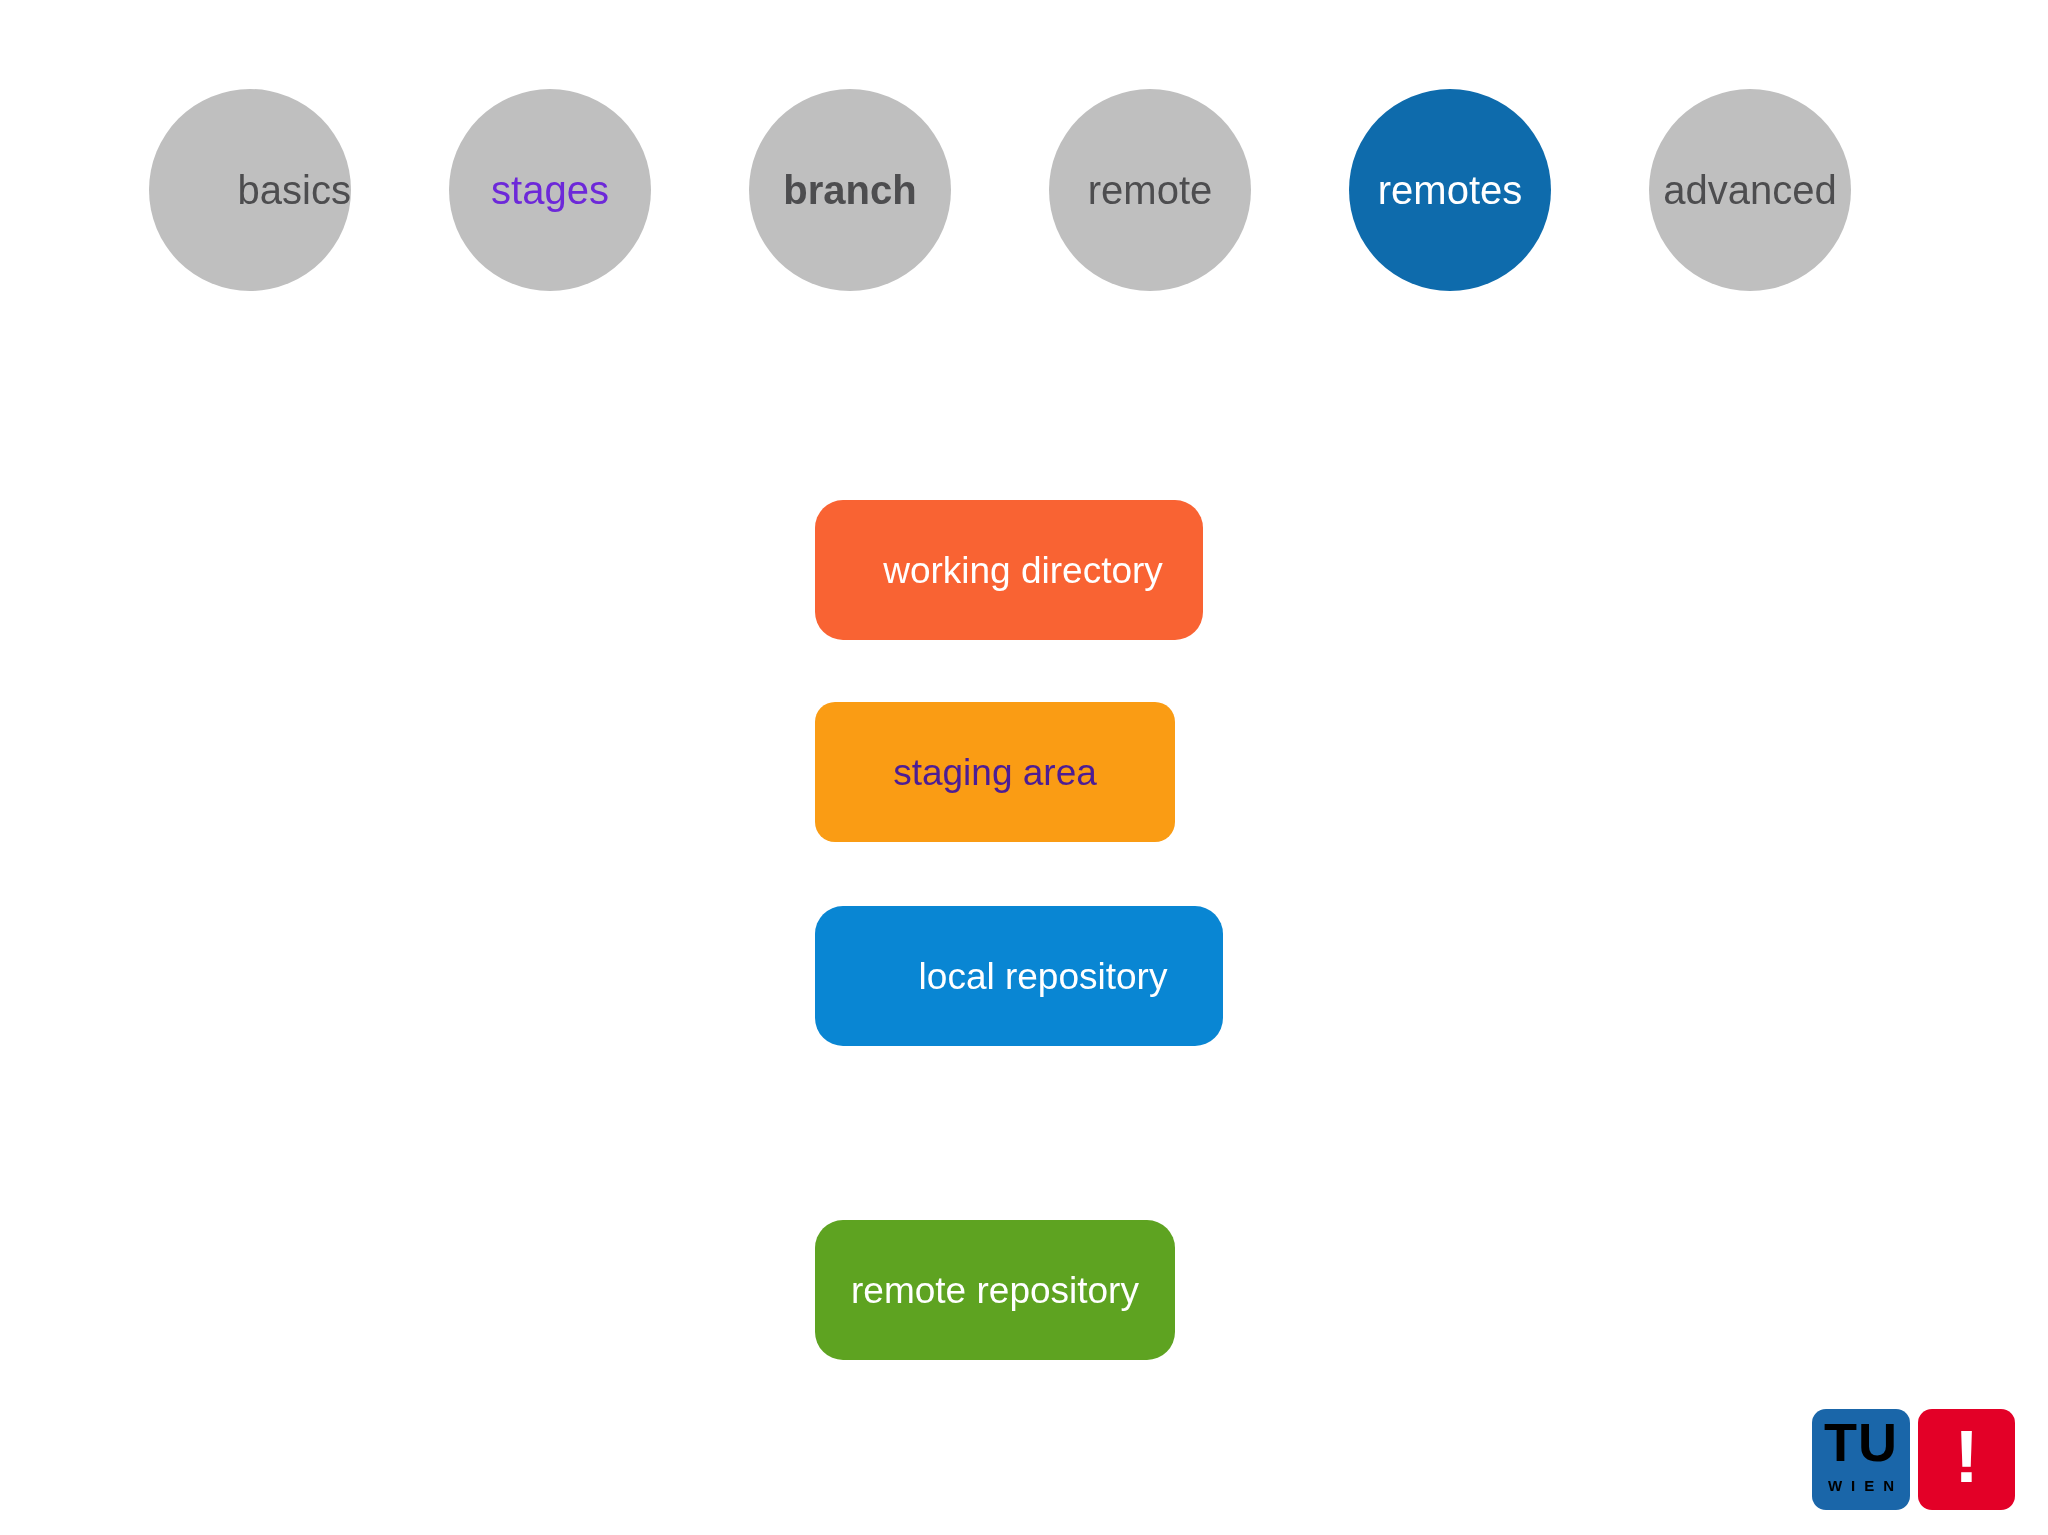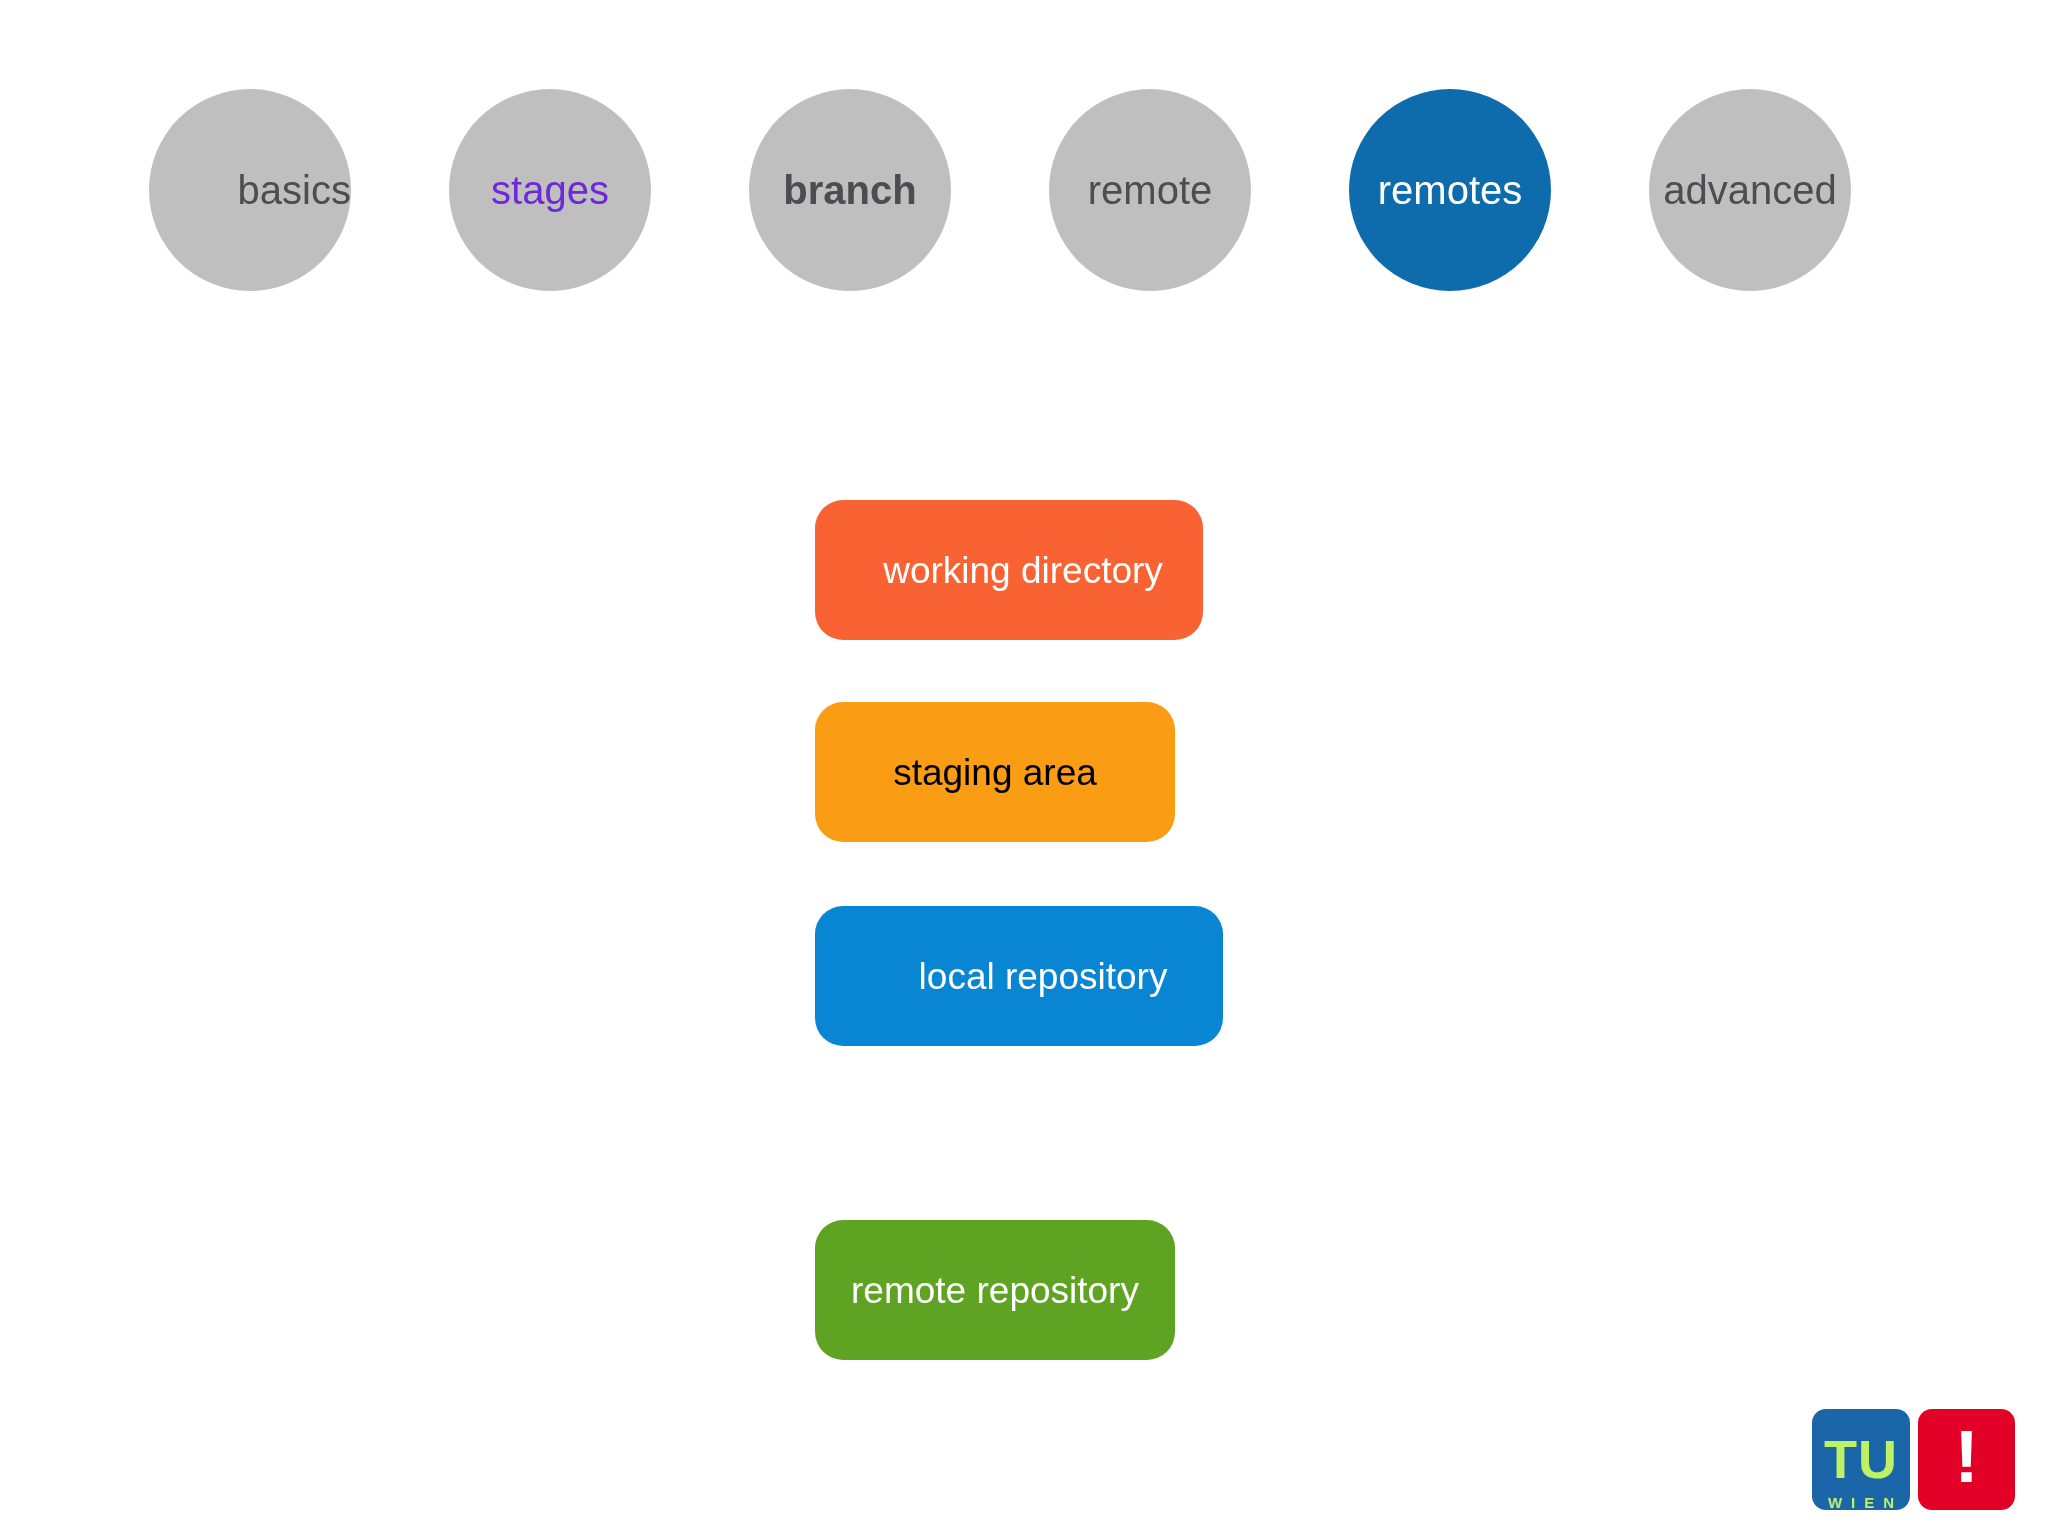--- a/index.html
+++ b/index.html
@@ -127,33 +127,33 @@
 </div>
 
 <div class="nav-circle pos-5" style="background-color: rgb(191, 191, 191); color: rgb(77, 77, 79);">
   <span>advanced</span>
 </div>
 
 <div class="diagram-node node-0" style="background-color: rgb(249, 99, 51); color: rgb(255, 255, 255); padding-left: 28px;">
   <span>working directory</span>
 </div>
 
-<div class="diagram-node node-1" style="background-color: rgb(250, 156, 20); color: #000000;">
+<div class="diagram-node node-1" style="background-color: rgb(250, 156, 20); color: #4c1d95; border-radius: 20px;">
   <span>staging area</span>
 </div>
 
 <div class="diagram-node node-2" style="background-color: rgb(9, 134, 211); color: rgb(255, 255, 255); padding-left: 48px;">
   <span>local repository</span>
 </div>
 
 <div class="diagram-node node-3" style="background-color: rgb(94, 163, 33); color: rgb(255, 255, 255);">
   <span>remote repository</span>
 </div>
 
 <div class="logo">
-  <div class="logo-tu-box" style="background-color: rgb(26, 102, 169); color: #bef264; justify-content: flex-end;">
+  <div class="logo-tu-box" style="background-color: rgb(26, 102, 169); color: #000000;">
     <div class="logo-tu-text">TU</div>
     <div class="logo-wien-text">WIEN</div>
   </div>
   <div class="logo-mark-box" style="background-color: rgb(227, 0, 39); color: rgb(255, 255, 255);">
     <div class="logo-mark-text">!</div>
   </div>
 </div>
 
 </body></html>

